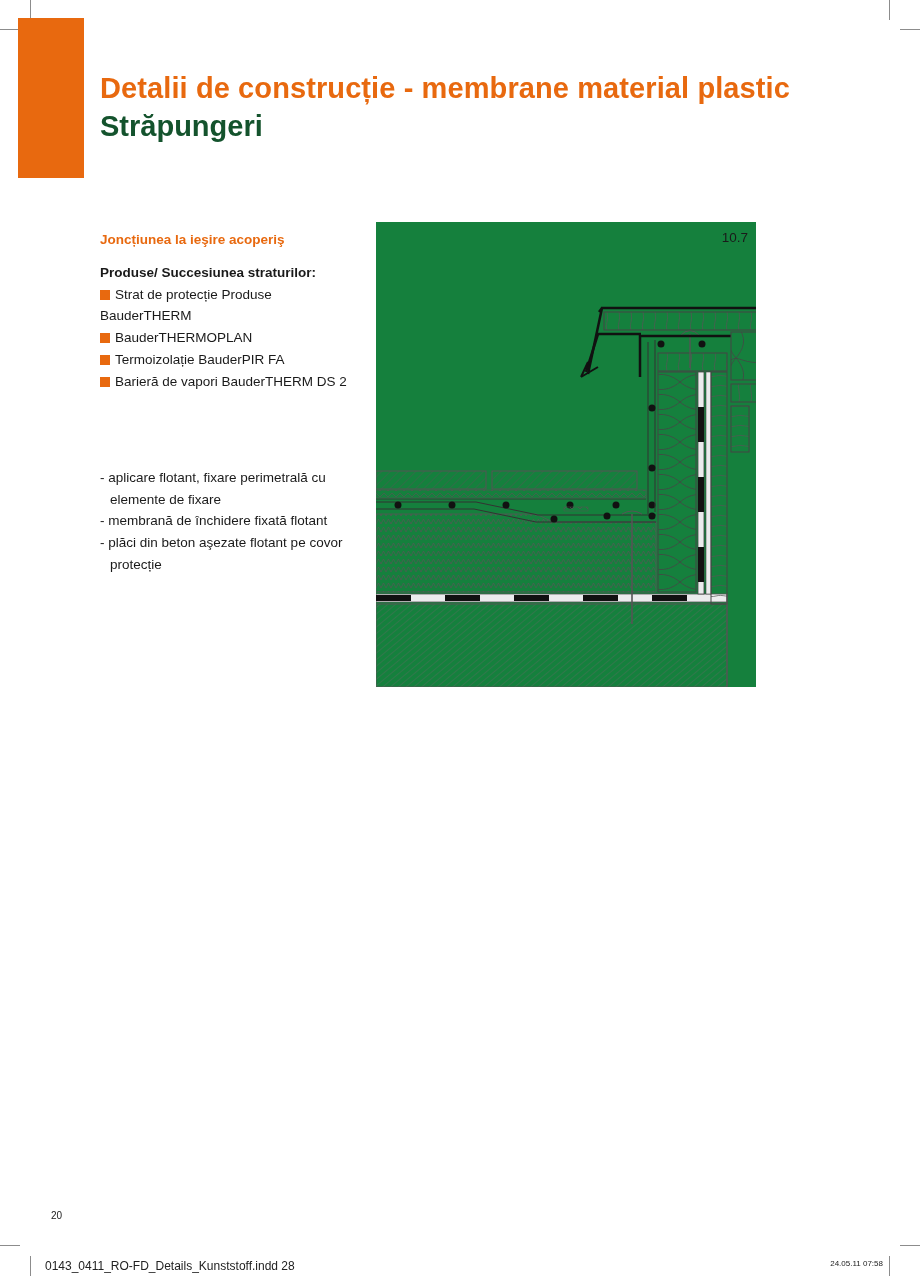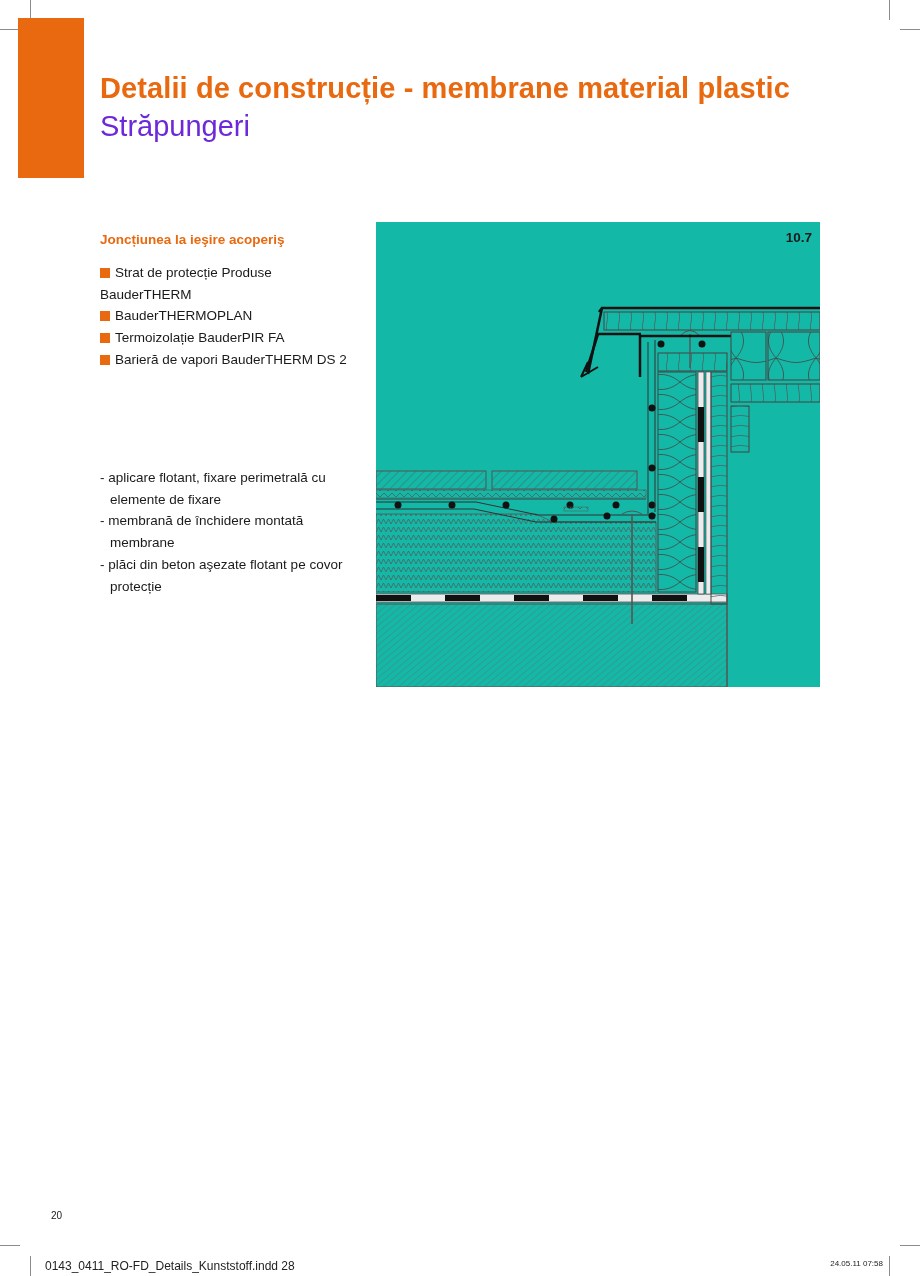--- a/index.html
+++ b/index.html
@@ -1,29 +1,29 @@
 <!DOCTYPE html>
 <html><head>
   <meta charset="utf-8">
   <style>
     html, body { margin: 0; padding: 0; background: #ffffff; }
     body { width: 920px; height: 1276px; position: relative; overflow: hidden;
            font-family: "Liberation Sans", sans-serif; color: #1a1a1a; }
     .crop { position: absolute; background: #8c8c8c; }
     .orange-block { position: absolute; left: 18px; top: 18px; width: 66px; height: 160px; background: #e8690f; }
     .title { position: absolute; left: 100px; top: 72px; font-size: 29px; font-weight: bold; color: #e8690f; letter-spacing: 0.1px; white-space: nowrap; }
-    .subtitle { position: absolute; left: 100px; top: 110px; font-size: 29px; font-weight: normal; color: #6d28d9; white-space: nowrap; }
+    .subtitle { position: absolute; left: 100px; top: 110px; font-size: 29px; font-weight: bold; color: #14532d; white-space: nowrap; }
     .section-title { position: absolute; left: 100px; top: 219px; font-size: 13.5px; font-weight: bold; color: #e8690f; margin-top: 13px; }
     .products { position: absolute; left: 100px; top: 262px; width: 270px; font-size: 13.5px; line-height: 21.7px; }
     .products .heading { font-weight: bold; }
     .products .item { white-space: nowrap; }
     .sq { display: inline-block; width: 10px; height: 10px; background: #e8690f; margin-right: 5px; vertical-align: -1px; }
     .notes { position: absolute; left: 100px; top: 434px; width: 270px; font-size: 13.5px; line-height: 21.7px; margin-top: 33px; }
     .notes .note { padding-left: 10px; text-indent: -10px; }
-    .figure { position: absolute; left: 376px; top: 222px; width: 444px; height: 465px; background: #14b8a6; overflow: hidden; font-weight: bold; }
+    .figure { position: absolute; left: 376px; top: 222px; width: 380px; height: 465px; background: #15803d; overflow: hidden; }
     .fig-num { position: absolute; right: 8px; top: 8px; font-size: 13.5px; color: #1a1a1a; }
     .figure svg { position: absolute; left: 0; top: 0; }
     .page-number { position: absolute; left: 51px; top: 1210px; font-size: 10px; }
     .slug-left { position: absolute; left: 45px; top: 1259px; font-size: 12px; color: #222; text-align: center; }
     .slug-right { position: absolute; right: 37px; top: 1259px; font-size: 8px; color: #222; }
   </style>
 </head>
 <body>
 
 <div class="crop" style="left:30px;top:0;width:1px;height:20px;"></div>
@@ -36,30 +36,31 @@
 <div class="crop" style="left:889px;top:1256px;width:1px;height:20px;"></div>
 
 <div class="orange-block"></div>
 
 <div class="title">Detalii de construcție - membrane material plastic</div>
 <div class="subtitle">Străpungeri</div>
 
 <div class="section-title">Joncțiunea la ieşire acoperiş</div>
 
 <div class="products">
+  <div class="heading">Produse/ Succesiunea straturilor:</div>
   <div class="item"><span class="sq"></span><span>Strat de protecție Produse</span></div>
   <div class="item">BauderTHERM</div>
   <div class="item"><span class="sq"></span><span>BauderTHERMOPLAN</span></div>
   <div class="item"><span class="sq"></span><span>Termoizolație BauderPIR FA</span></div>
   <div class="item"><span class="sq"></span><span>Barieră de vapori BauderTHERM DS 2</span></div>
 </div>
 
 <div class="notes">
   <div class="note">- aplicare flotant, fixare perimetrală cu elemente de fixare</div>
-  <div class="note">- membrană de închidere montată membrane</div>
+  <div class="note">- membrană de închidere fixată flotant</div>
   <div class="note">- plăci din beton aşezate flotant pe covor protecție</div>
 </div>
 
 <div class="figure">
   <div class="fig-num">10.7</div>
   <svg width="444" height="465" viewBox="0 0 444 465">
     <defs>
       <pattern id="diag" width="6" height="6" patternUnits="userSpaceOnUse" patternTransform="rotate(45)">
         <line x1="0" y1="0" x2="0" y2="6" stroke="#555" stroke-width="0.8"></line>
       </pattern>

